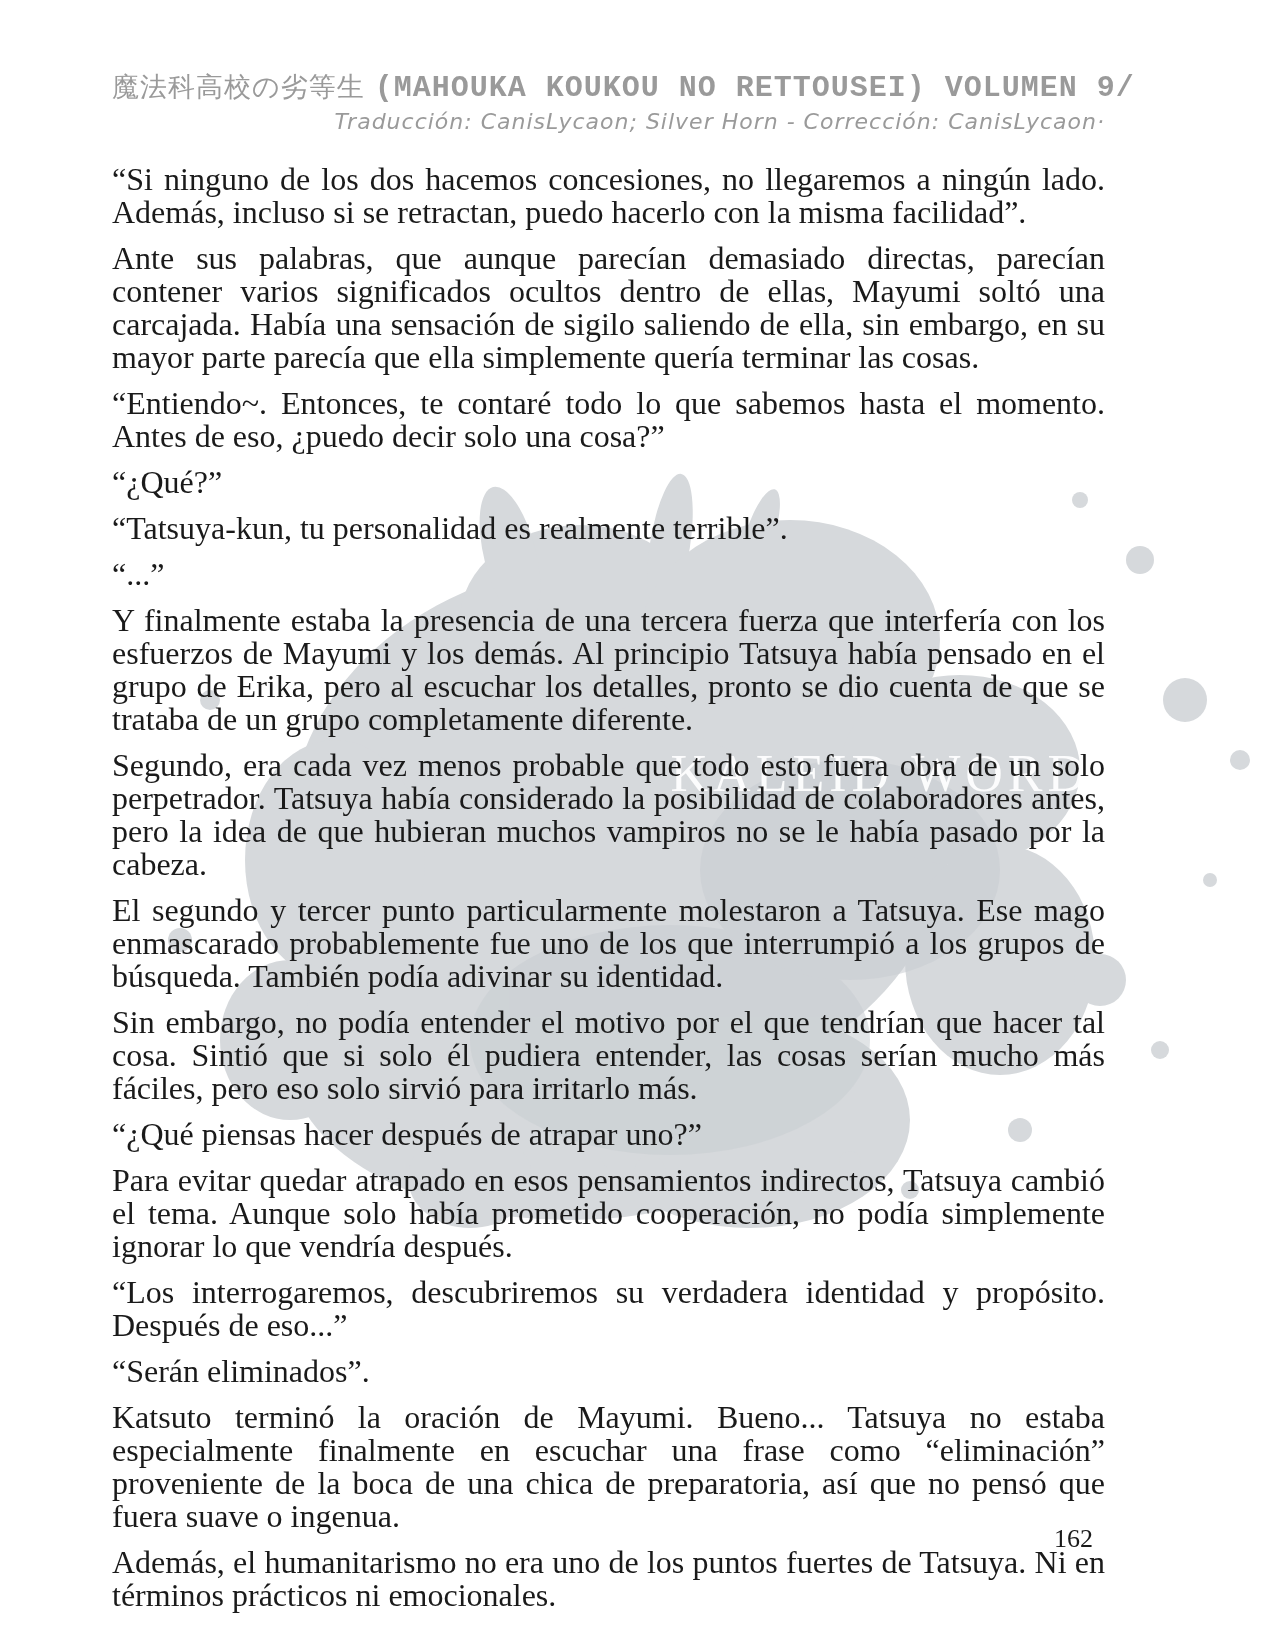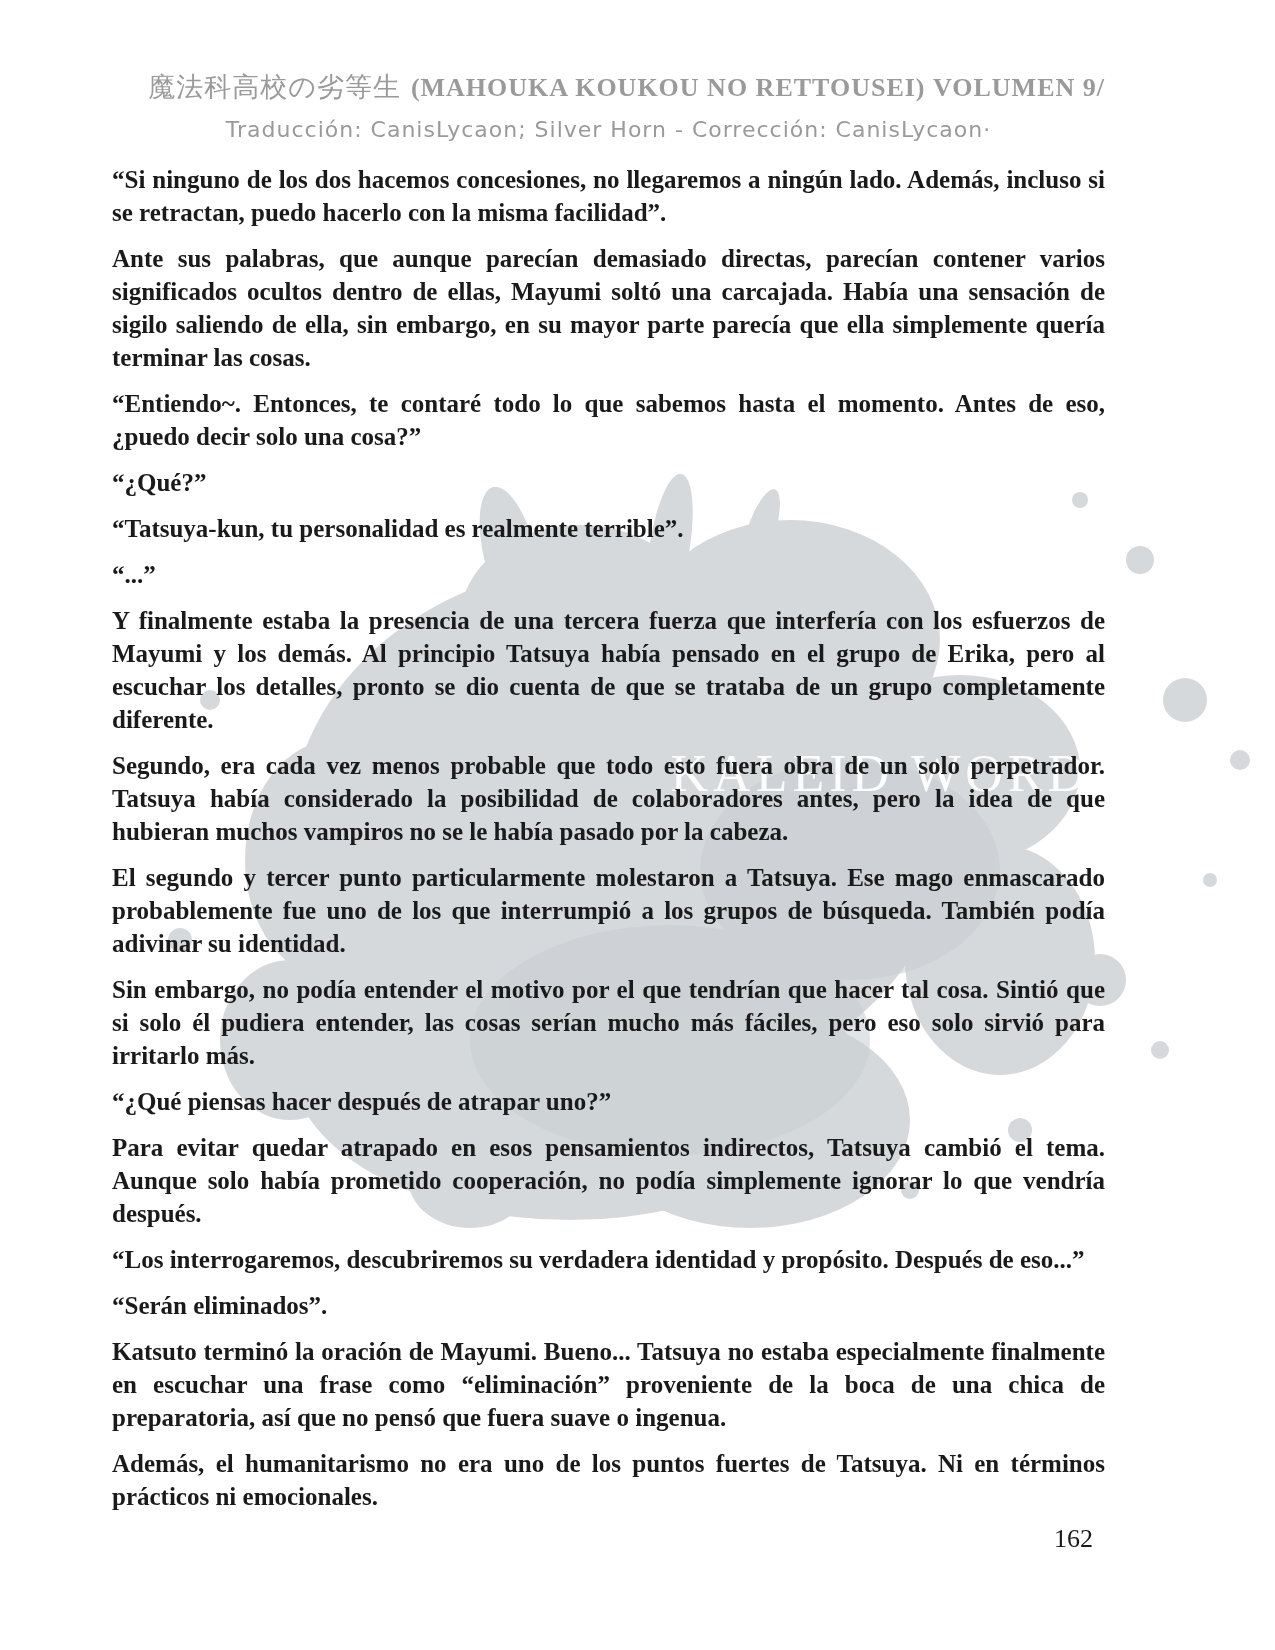--- a/index.html
+++ b/index.html
@@ -22,33 +22,32 @@
     color:#9a9a9a;
     z-index:2;
   }
   .title-line { white-space:nowrap; line-height:34px; }
   .title-jp {
     font-family:"DejaVu Sans", sans-serif;
     font-size:27px;
     letter-spacing:1px;
   }
   .title-latin {
-    font-family:Liberation Serif, serif;
+    font-family:Liberation Mono, monospace;
     font-weight:bold;
-    font-size:26px;
+    font-size:30px;
     letter-spacing:1px;
     margin-left:6px;
   }
   .credits-line {
-    margin-top:8px;
     font-family:"DejaVu Sans", sans-serif;
+    font-style:italic;
     font-size:22px;
     letter-spacing:1px;
     line-height:28px;
-    text-align:center;
   }
 
   
   .watermark {
     position:absolute;
     left:0; top:0; width:1275px; height:1650px;
     z-index:0;
     pointer-events:none;
   }
   .wm-svg { position:absolute; left:150px; top:440px; }
@@ -67,24 +66,23 @@
   .wm-line2 { top:848px; }
 
   
   .page-body {
     position:absolute;
     left:112px; top:163px; width:993px;
     z-index:1;
   }
   .page-body p {
     margin:0 0 13px 0;
-    font-size:25px;
+    font-size:32px;
     line-height:33px;
     text-align:justify;
-    font-weight:bold;
   }
 
   
   .page-number {
     position:absolute;
     left:100px; top:1524px; width:993px;
     text-align:right;
     font-size:26px;
     z-index:1;
   }

